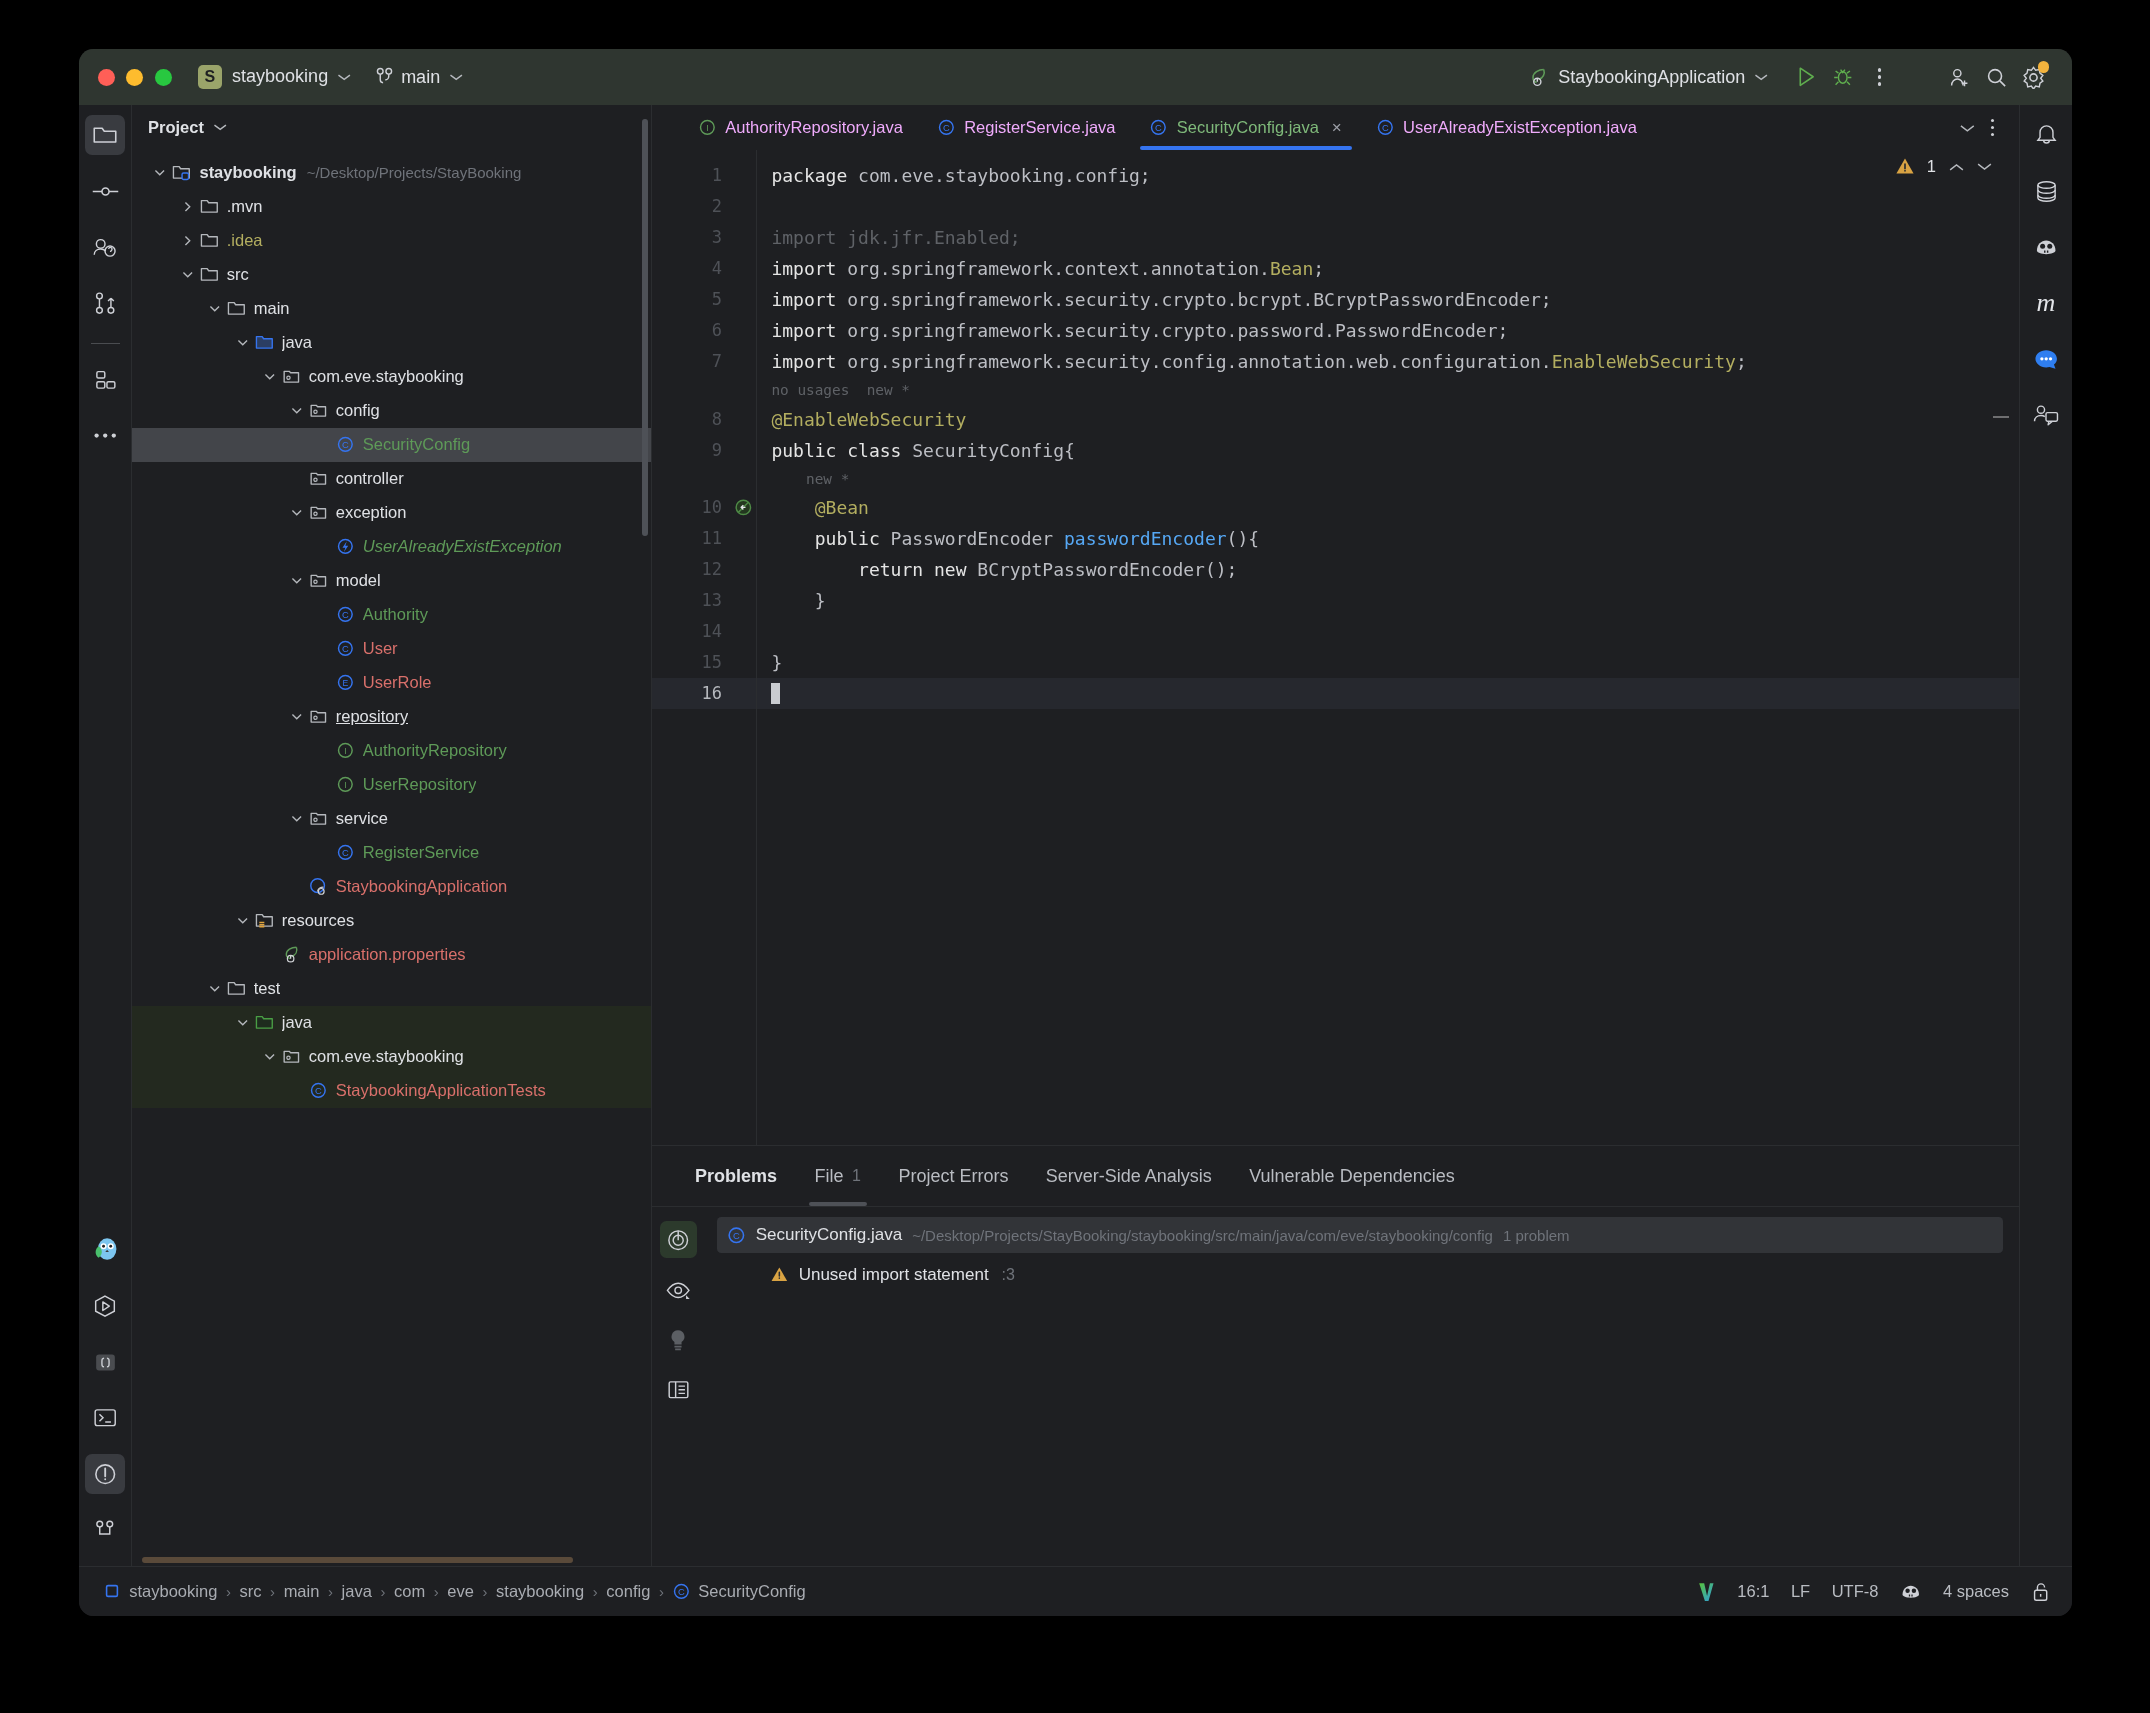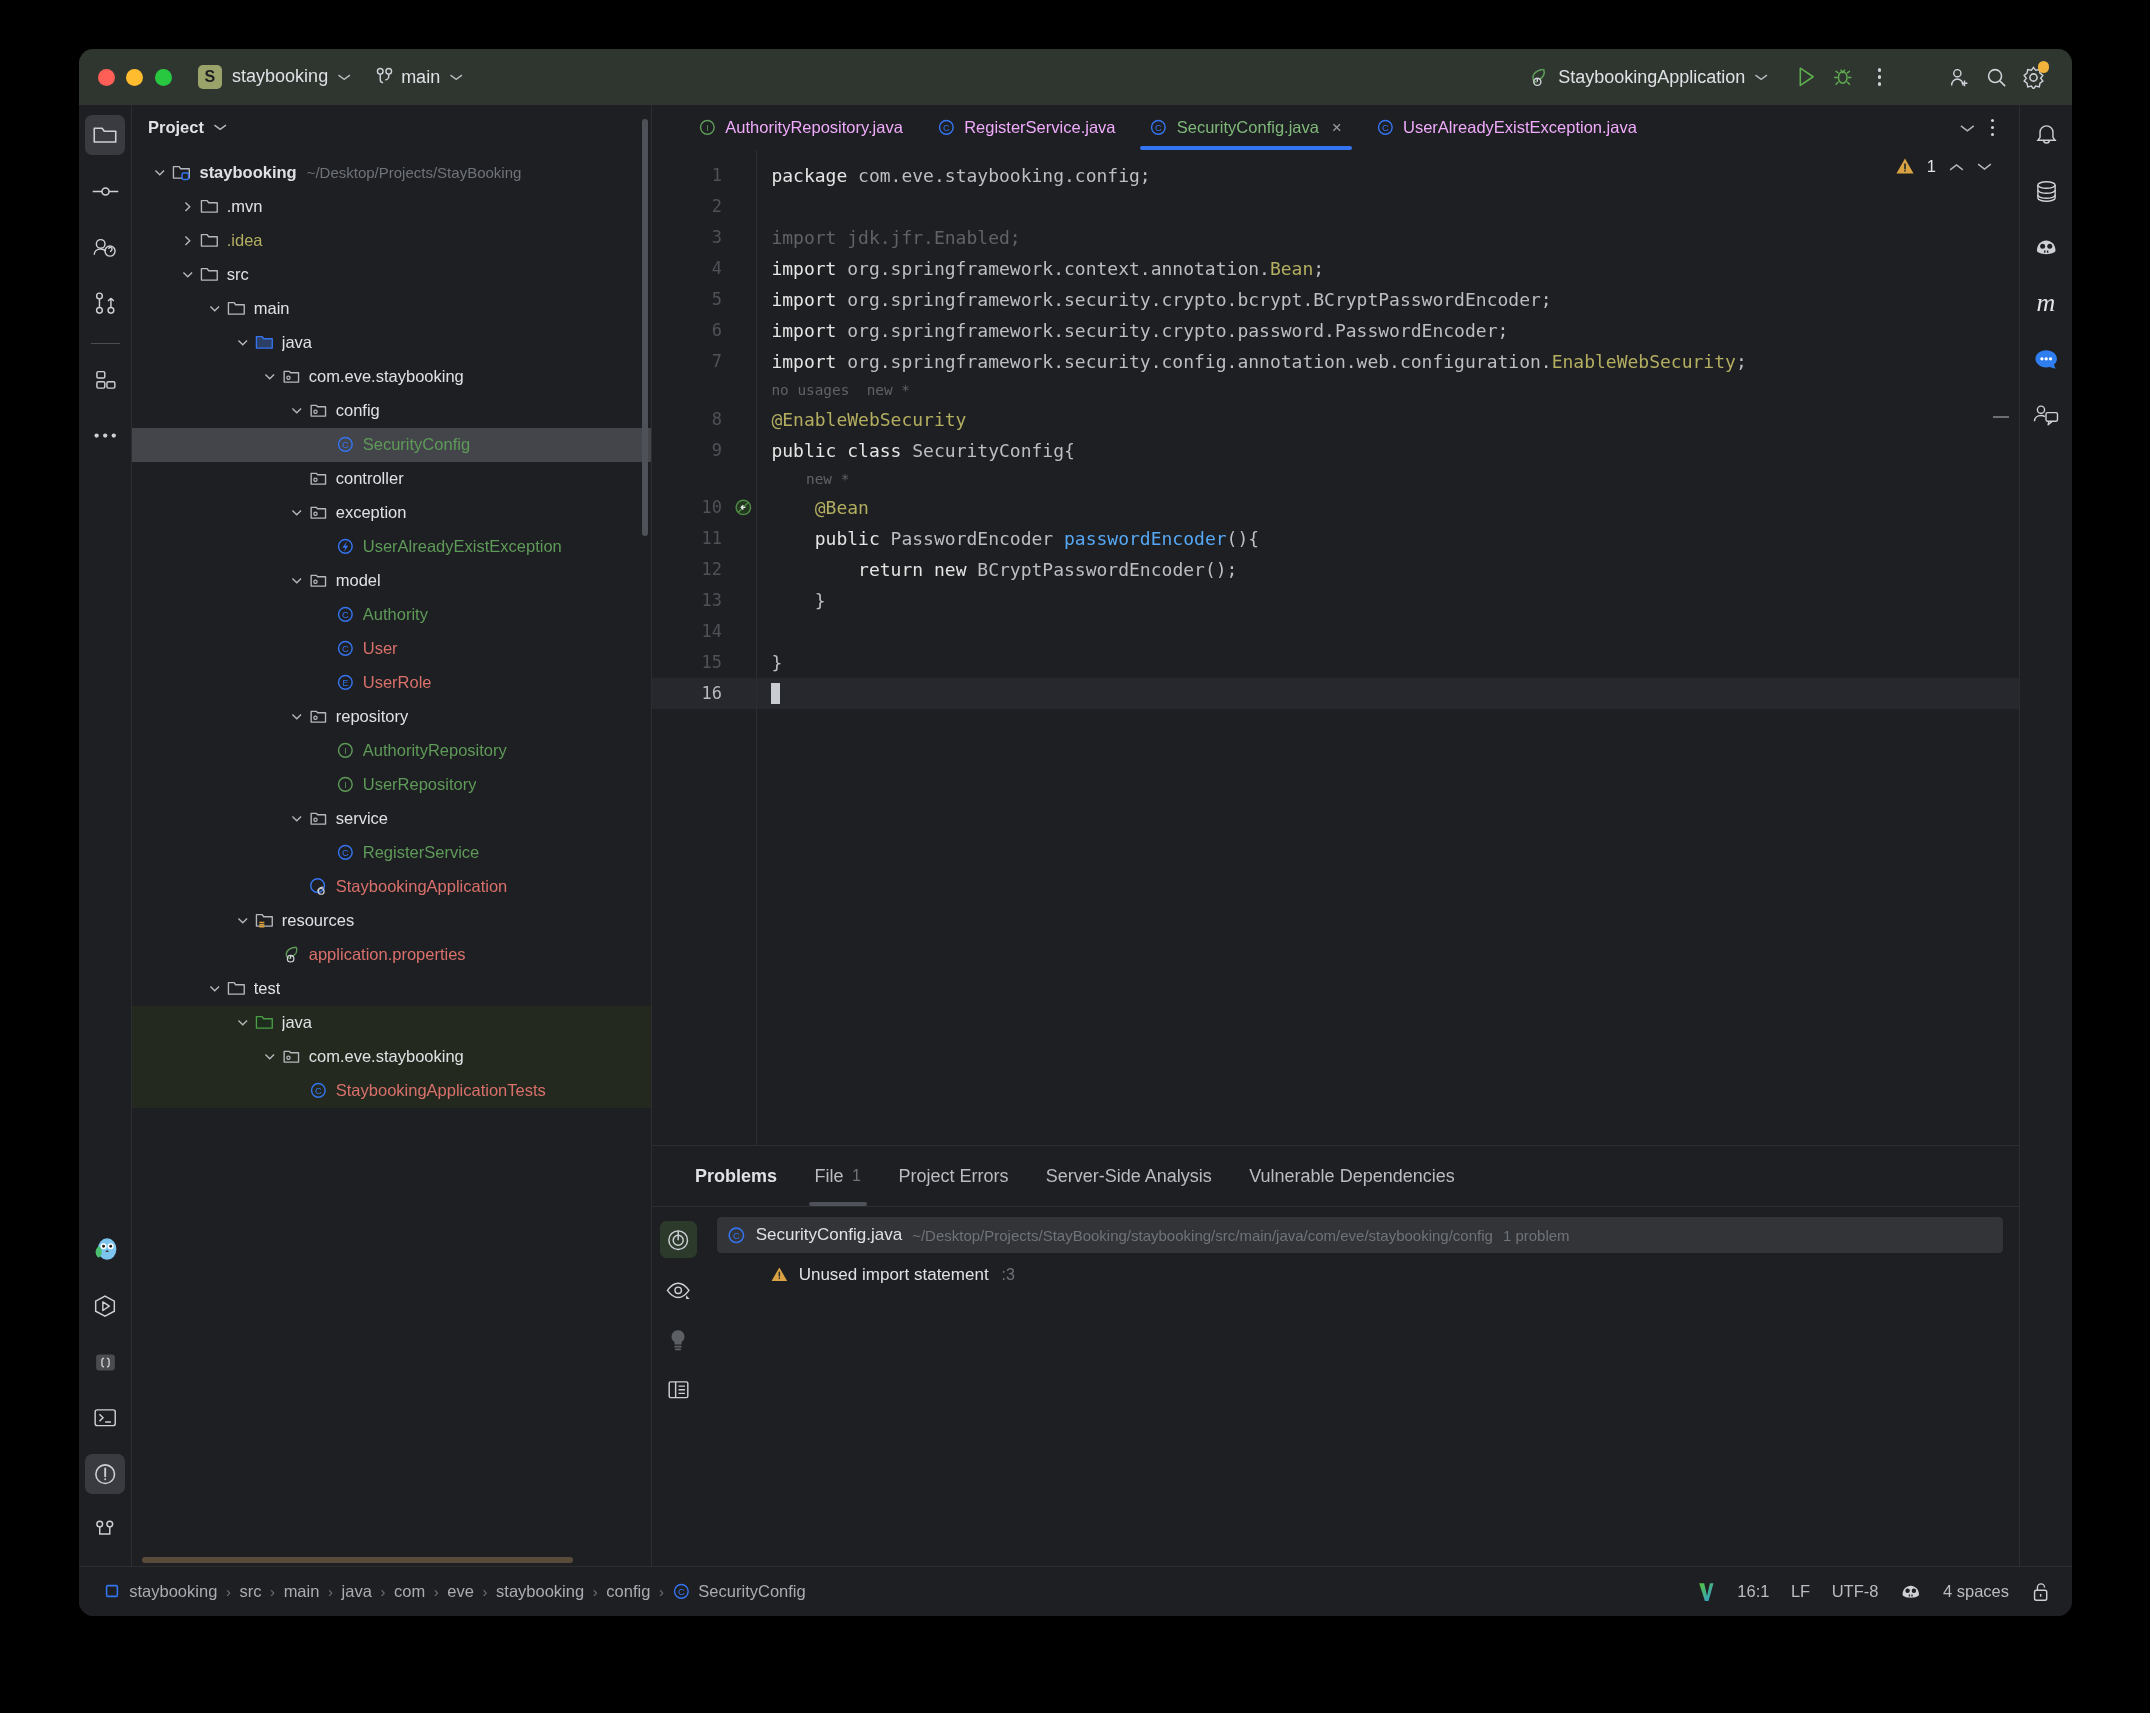--- a/index.html
+++ b/index.html
@@ -553,21 +553,21 @@
               </svg>
             </span>
             <span class="ticon">
               <svg width="18.7" height="18.7" viewBox="0 0 26 26">
                 <path d="M3 21V6h7l2 2h11v13z" stroke="#b5b8bd" stroke-width="1.9" fill="none" stroke-linejoin="round"></path>
                 <circle cx="9" cy="15" r="2.3" stroke="#b5b8bd" stroke-width="1.7" fill="none"></circle>
               </svg>
             </span>
             <span class="tlabel w">exception</span>
           </div>
-          <div class="trow" style="padding-left: 182px;">
+          <div class="trow" style="padding-left: 182px; font-style: italic;">
             <span class="tw"></span>
             <span class="ticon">
               <svg width="18.7" height="18.7" viewBox="0 0 26 26">
                 <circle cx="13" cy="13" r="9.5" stroke="#3574f0" stroke-width="2" fill="none"></circle>
                 <path d="M15 6l-6 9h4l-2 6 6-9h-4z" fill="#3574f0"></path>
               </svg>
             </span>
             <span class="tlabel g">UserAlreadyExistException</span>
           </div>
           <div class="trow" style="padding-left: 155px;">
@@ -607,21 +607,21 @@
           <div class="trow" style="padding-left: 182px;">
             <span class="tw"></span>
             <span class="ticon">
               <svg width="18.7" height="18.7" viewBox="0 0 26 26" style="font-size:23px">
                 <circle cx="13" cy="13" r="9.5" stroke="#3574f0" stroke-width="2" fill="none"></circle>
                 <text x="13" y="18" font-size="12" fill="#3574f0" text-anchor="middle" font-family="Liberation Sans">E</text>
               </svg>
             </span>
             <span class="tlabel r">UserRole</span>
           </div>
-          <div class="trow" style="padding-left: 155px;">
+          <div class="trow" style="padding-left: 155px; text-decoration: underline;">
             <span class="tw">
               <svg width="11.5" height="7.2" viewBox="0 0 16 10">
                 <path d="M2 2l6 6 6-6" stroke="#b5b8bd" stroke-width="1.9" fill="none"></path>
               </svg>
             </span>
             <span class="ticon">
               <svg width="18.7" height="18.7" viewBox="0 0 26 26">
                 <path d="M3 21V6h7l2 2h11v13z" stroke="#b5b8bd" stroke-width="1.9" fill="none" stroke-linejoin="round"></path>
                 <circle cx="9" cy="15" r="2.3" stroke="#b5b8bd" stroke-width="1.7" fill="none"></circle>
               </svg>

